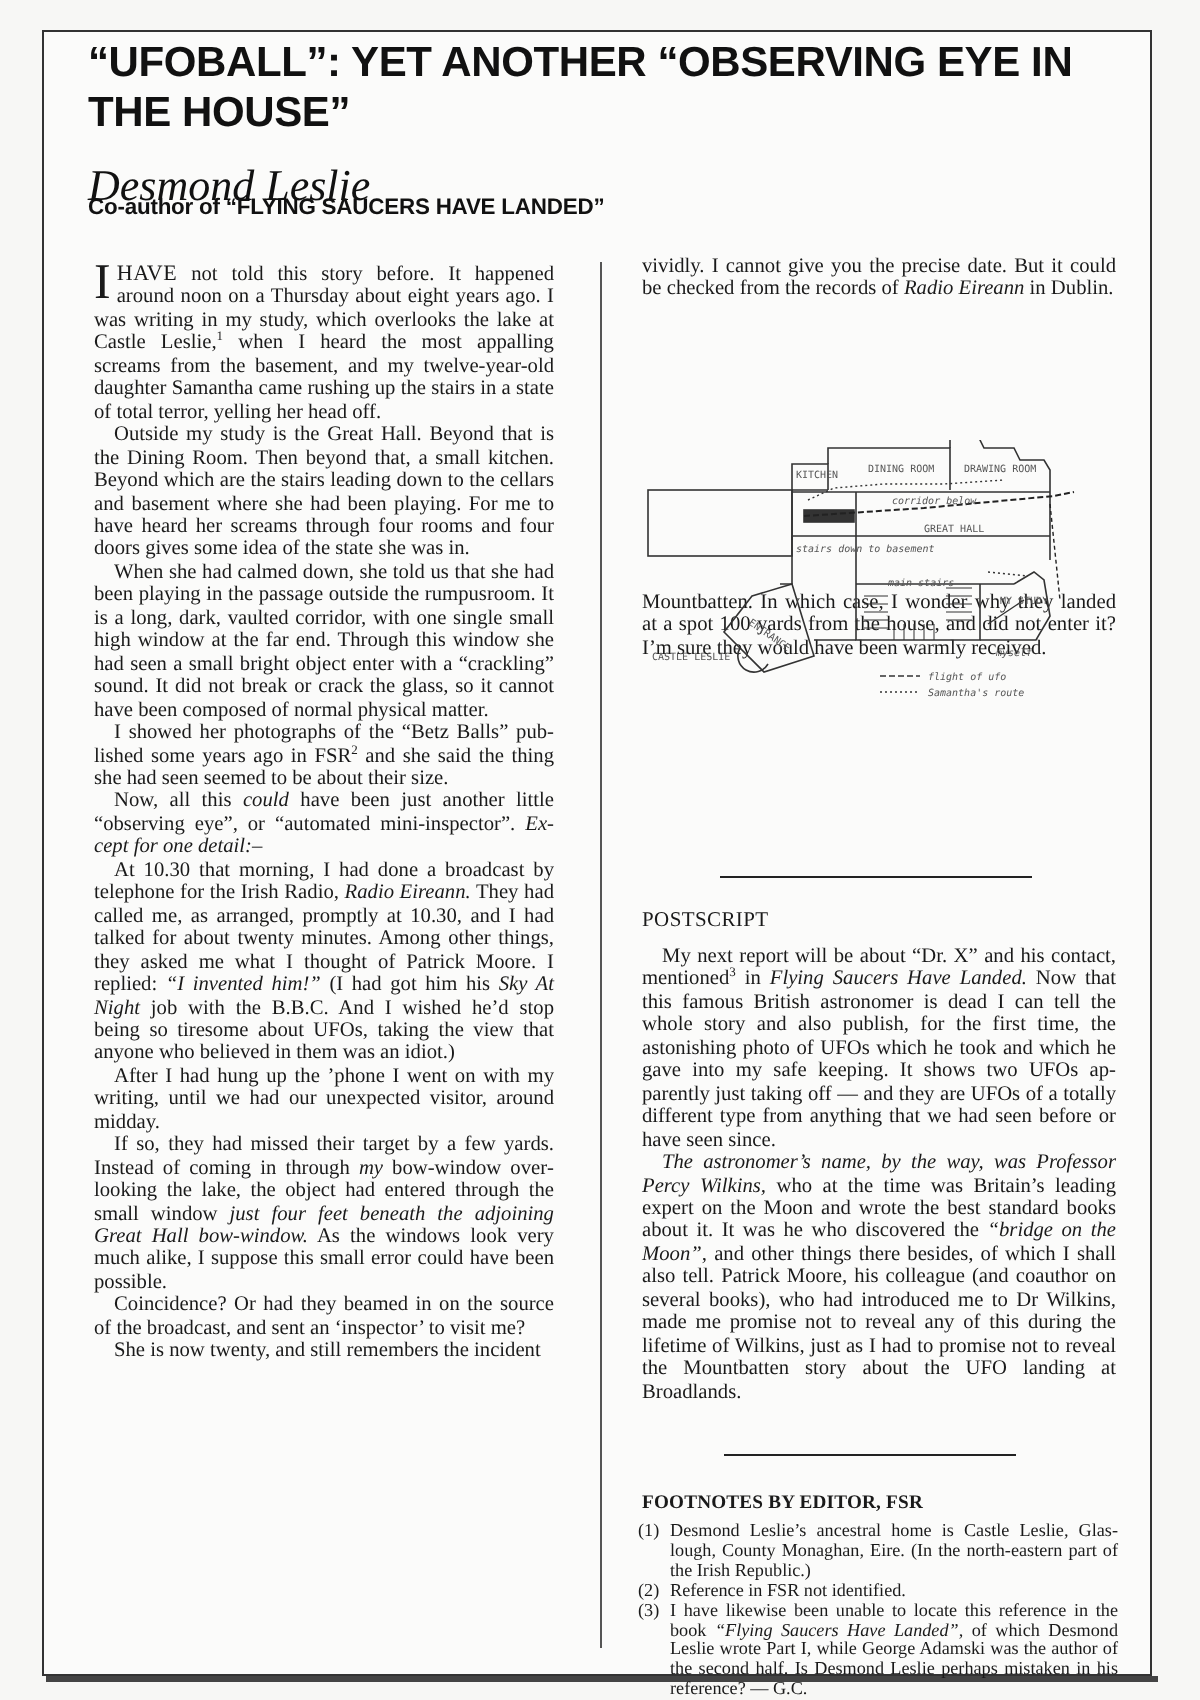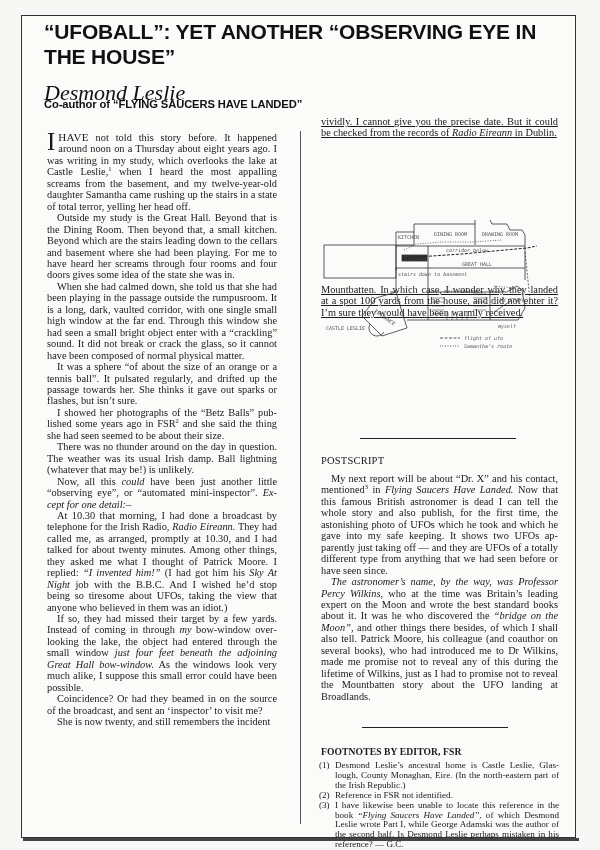--- a/index.html
+++ b/index.html
@@ -26,21 +26,21 @@
     position: absolute; left: 44px; top: 98px; font-family: "Liberation Sans", "DejaVu Sans", sans-serif;
     font-weight: bold; font-size: 11.2px; color: #111; letter-spacing: -0.1px;
   }
   .col {
     position: absolute; font-size: 10.35px; line-height: 11.45px; text-align: justify;
     hyphens: manual;
   }
   .col p { margin: 0; text-indent: 10px; }
   .col p.noindent { text-indent: 0; }
   .col-left { left: 47px; top: 131px; width: 230px; }
-  .col-right { left: 321px; top: 116px; width: 237px; text-decoration: underline; }
+  .col-right { left: 321px; top: 128px; width: 237px; }
   .divider {
     position: absolute; left: 300px; top: 131px; width: 0; height: 693px; border-left: 1px solid #555;
   }
   .dropcap {
     float: left; font-size: 25px; line-height: 20px; margin: 1px 3px 0 0; font-weight: normal;
   }
   .smallcaps { font-variant: small-caps; font-size: 15px; letter-spacing: 0.3px; }
   sup { font-size: 6.5px; line-height: 0; vertical-align: 4px; }
   .diagram { position: absolute; left: 322px; top: 220px; width: 260px; height: 135px; }
   .diagram svg { width: 100%; height: 100%; }
@@ -65,25 +65,24 @@
 <h1 class="title">“UFOBALL”: YET ANOTHER “OBSERVING EYE IN THE HOUSE”</h1>
 <div class="author">Desmond Leslie</div>
 <div class="subtitle">Co-author of “FLYING SAUCERS HAVE LANDED”</div>
 
 <div class="divider"></div>
 
 <div class="col col-left">
   <p class="noindent"><span class="dropcap">I</span><span class="smallcaps">have</span><span> not told this story before. It happened around noon on a Thursday about eight years ago. I was writing in my study, which overlooks the lake at Castle Leslie,</span><sup>1</sup><span> when I heard the most appalling screams from the basement, and my twelve-year-old daughter Samantha came rushing up the stairs in a state of total terror, yelling her head off.</span></p>
   <p>Outside my study is the Great Hall. Beyond that is the Dining Room. Then beyond that, a small kitchen. Beyond which are the stairs leading down to the cel­lars and basement where she had been playing. For me to have heard her screams through four rooms and four doors gives some idea of the state she was in.</p>
   <p>When she had calmed down, she told us that she had been playing in the passage outside the rumpus­room. It is a long, dark, vaulted corridor, with one single small high window at the far end. Through this window she had seen a small bright object enter with a “crackling” sound. It did not break or crack the glass, so it cannot have been composed of normal physical matter.</p>
-  <p>It was a sphere “of about the size of an orange or a tennis ball”. It pulsated regularly, and drifted up the passage towards her. She thinks it gave out sparks or flashes, but isn’t sure.</p>
   <p><span>I showed her photographs of the “Betz Balls” pub­lished some years ago in FSR</span><sup>2</sup><span> and she said the thing she had seen seemed to be about their size.</span></p>
-  <p>There was no thunder around on the day in ques­tion. The weather was its usual Irish damp. Ball light­ning (whatever that may be!) is unlikely.</p>
   <p><span>Now, all this </span><i>could</i><span> have been just another little “observing eye”, or “automated mini-inspector”. </span><i>Ex­cept for one detail:–</i></p>
   <p><span>At 10.30 that morning, I had done a broadcast by telephone for the Irish Radio, </span><i>Radio Eireann.</i><span> They had called me, as arranged, promptly at 10.30, and I had talked for about twenty minutes. Among other things, they asked me what I thought of Patrick Moore. I replied: </span><i>“I invented him!”</i><span> (I had got him his </span><i>Sky At Night</i><span> job with the B.B.C. And I wished he’d stop being so tiresome about UFOs, taking the view that anyone who believed in them was an idiot.)</span></p>
+  <p>After I had hung up the ’phone I went on with my writing, until we had our unexpected visitor, around midday.</p>
   <p><span>If so, they had missed their target by a few yards. Instead of coming in through </span><i>my</i><span> bow-window over­looking the lake, the object had entered through the small window </span><i>just four feet beneath the adjoining Great Hall bow-window.</i><span> As the windows look very much alike, I suppose this small error could have been possible.</span></p>
   <p>Coincidence? Or had they beamed in on the source of the broadcast, and sent an ‘inspector’ to visit me?</p>
   <p>She is now twenty, and still remembers the incident</p>
 </div>
 
 <div class="col col-right">
   <p class="noindent"><span>vividly. I cannot give you the precise date. But it could be checked from the records of </span><i>Radio Eireann</i><span> in Dublin.</span></p>
   <div style="height:145px"></div>
   <p class="noindent">Mountbatten. In which case, I wonder why they landed at a spot 100 yards from the house, and did not enter it? I’m sure they would have been warmly received.</p>
 </div>

